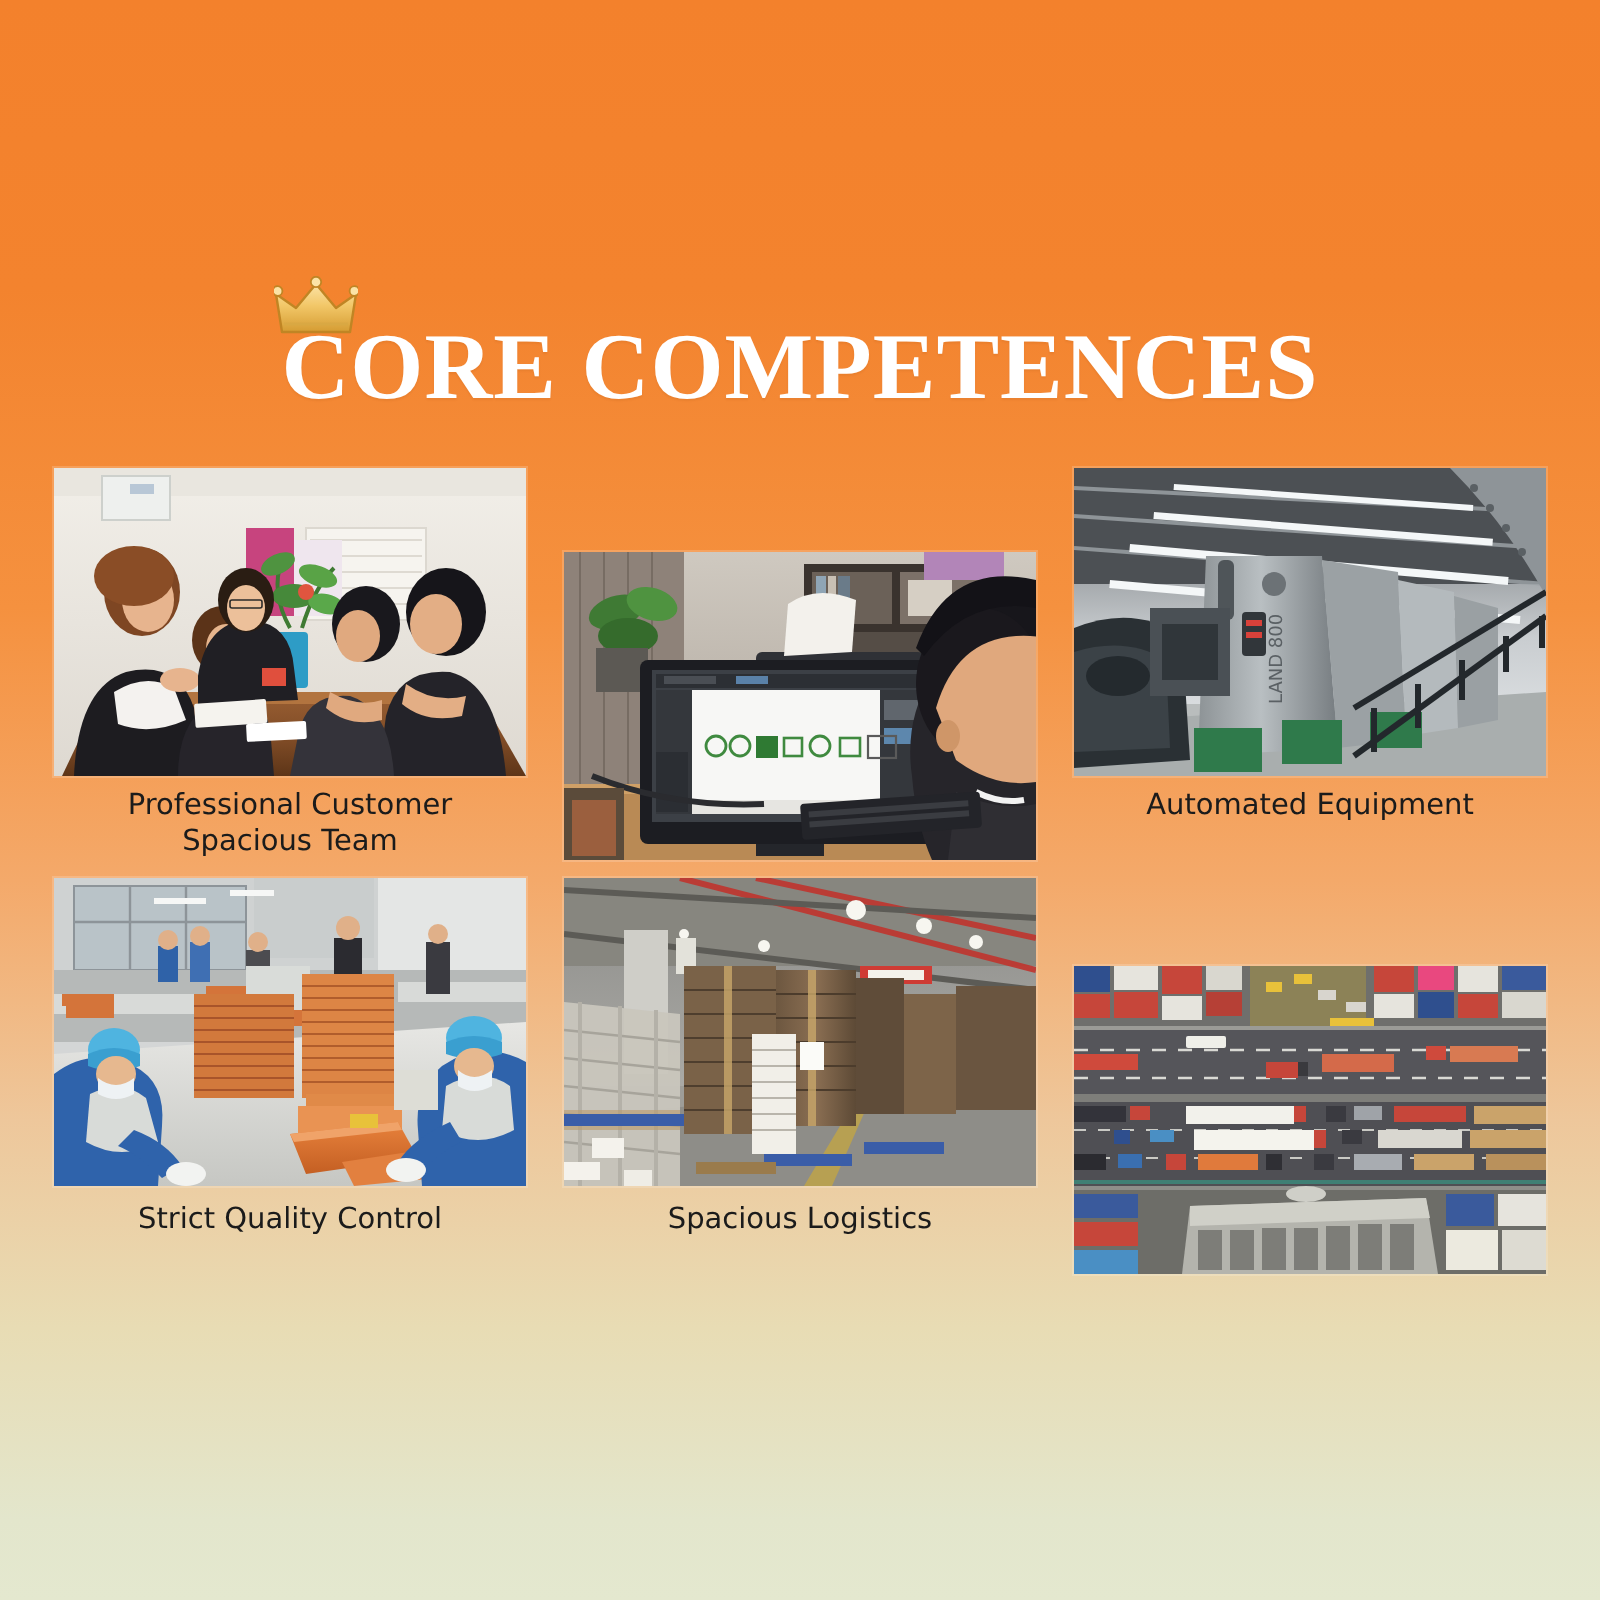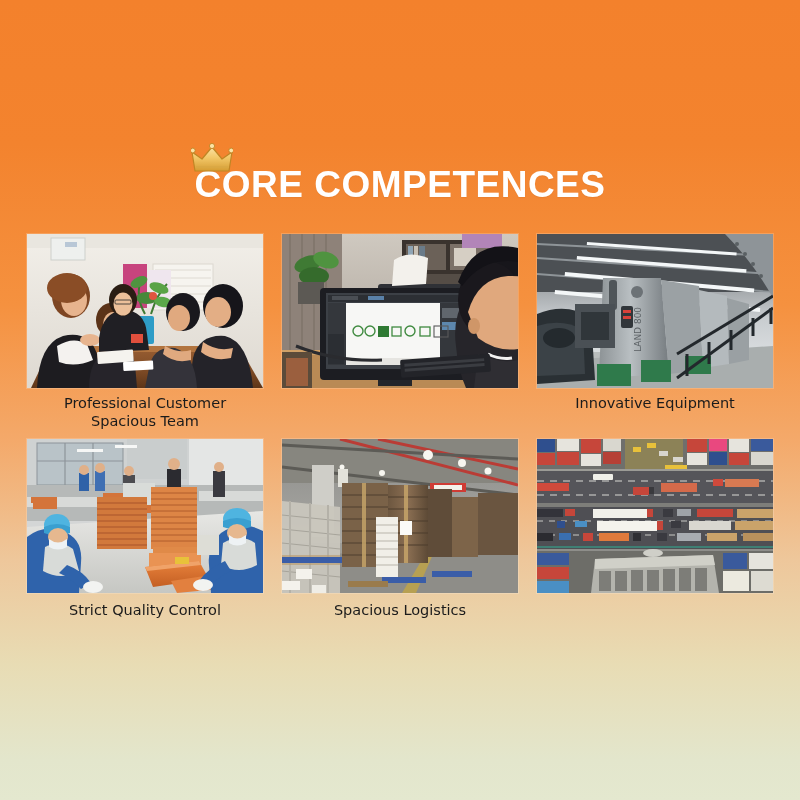--- a/index.html
+++ b/index.html
@@ -46,41 +46,42 @@
   .crown-icon {
     position: absolute;
     left: -4px;
     top: -23px;
     width: 42px;
     height: 30px;
     z-index: 3;
   }
   .page-title {
     position: relative;
-    font-family: Liberation Sans, sans-serif;
-    font-size: 37px;
+    font-family: Liberation Serif, serif;
+    font-size: 47px;
     font-weight: bold;
     letter-spacing: 0.5px;
     color: #ffffff;
     line-height: 1;
     white-space: nowrap;
     z-index: 2;
     text-shadow: 0 1px 1px rgba(150,70,10,0.10);
   }
 
   
   .grid {
     position: absolute;
     left: 27px;
     top: 234px;
     width: 746px;
   }
   .row {
     display: flex;
     gap: 19px;
+    align-items: flex-end;
   }
   .row.row-2 {
     margin-top: 9px;
   }
   .cell {
     width: 236px;
   }
   .thumb {
     width: 236px;
     height: 154px;
@@ -389,21 +390,21 @@
               <path d="M140 120 L236 62"></path>
               <path d="M150 142 L150 120"></path>
                 <path d="M172 130 L172 108"></path>
               <path d="M194 116 L194 96"></path>
                 <path d="M216 102 L216 84"></path>
               <path d="M234 90 L234 74"></path>
             </g>
           </svg>
         </div>
         <div class="caption">
-          <span class="ln">Innovative Equipment</span>
+          <span class="ln">Automated Equipment</span>
         </div>
       </div>
     </div>
 
     <div class="row row-2">
 
       <div class="cell">
         <div class="thumb">
           <svg viewBox="0 0 236 154" preserveAspectRatio="xMidYMid slice">
             <defs>

